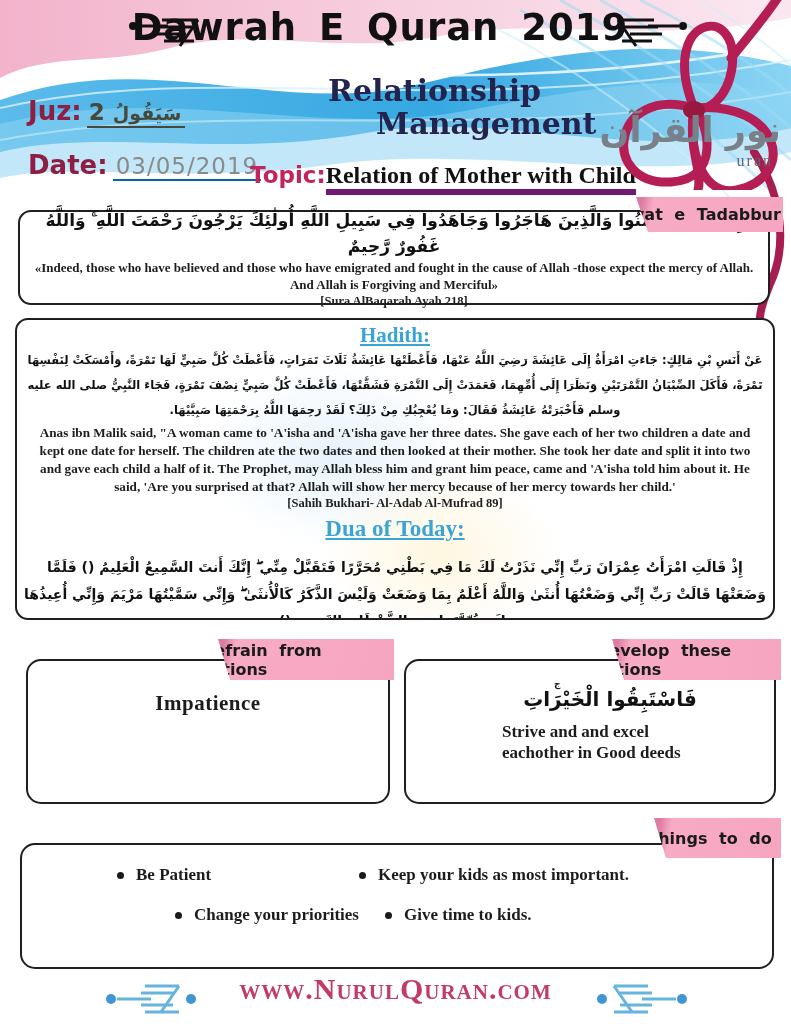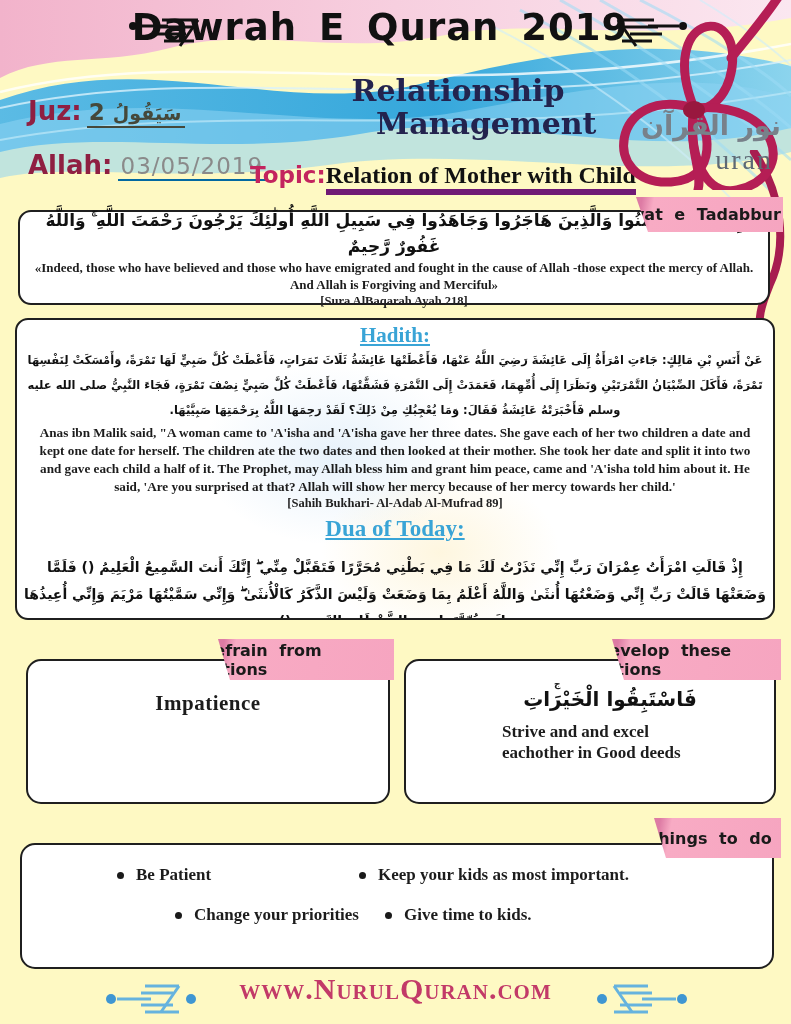--- a/index.html
+++ b/index.html
@@ -1,44 +1,44 @@
 <!DOCTYPE html>
 <html><head>
 <meta charset="utf-8">
 <style>
   html,body{margin:0;padding:0;background:#e8e8e8;}
-  .page{position:relative;width:791px;height:1024px;margin:0 auto;background:#fef9c3;
+  .page{position:relative;width:791px;height:1024px;margin:0 auto;background:#ffffff;
         overflow:hidden;font-family:"Liberation Serif",serif;color:#1c1c1c;}
 
   
   .hdr-bg{position:absolute;top:0;left:0;z-index:0;}
   .title{position:absolute;top:6px;left:70px;width:620px;text-align:center;z-index:3;
          font-family:"DejaVu Sans",sans-serif;font-weight:bold;font-size:37px;
          letter-spacing:1px;word-spacing:8px;color:#111;}
   .hdr-arrow{position:absolute;z-index:3;}
   .rel-title{position:absolute;left:328px;top:74px;z-index:3;width:260px;
              font-family:"DejaVu Serif",serif;font-weight:600;font-size:30px;
-             color:#23234e;line-height:33px;text-align:center;}
+             color:#23234e;line-height:33px;}
   .rel-title .l2{display:block;margin-left:48px;}
   .juz{position:absolute;left:28px;top:96px;z-index:3;font-family:"DejaVu Sans",sans-serif;}
   .juz .lbl{font-weight:bold;font-size:26px;color:#8f1f42;}
   .juz .val{font-weight:bold;font-size:23px;color:#45483a;border-bottom:2px solid #45483a;padding:0 4px 1px 2px;}
   .juz .ar{font-size:19px;font-family:"DejaVu Sans",sans-serif;text-align:right;}
   .date{position:absolute;left:28px;top:150px;z-index:3;font-family:"DejaVu Sans",sans-serif;}
   .date .lbl{font-weight:bold;font-size:26px;color:#8f1f42;}
   .date .val{font-size:23px;color:#8a8a8a;border-bottom:2px solid #0369a1;letter-spacing:1px;padding:0 3px;}
   .topic{position:absolute;left:250px;top:162px;z-index:3;white-space:nowrap;}
   .topic .lbl{font-family:"DejaVu Sans",sans-serif;font-weight:bold;font-size:23px;color:#c3245e;}
   .topic .val{font-family:"Liberation Serif",serif;font-weight:bold;font-size:24px;color:#111;
               border-bottom:6px solid #701a75;padding-bottom:1px;}
   .logo{position:absolute;right:0;top:0;width:200px;height:190px;z-index:4;}
   .logo-ar{position:absolute;right:10px;top:110px;font-family:"DejaVu Sans",sans-serif;
-           font-weight:bold;font-size:27px;color:#78818a;direction:rtl;}
-  .logo-lat{position:absolute;right:18px;top:144px;font-family:"Liberation Serif",serif;
-            font-size:28px;color:#5e6974;letter-spacing:2px;}
+           font-weight:bold;font-size:35px;color:#78818a;direction:rtl;}
+  .logo-lat{position:absolute;right:18px;top:152px;font-family:"Liberation Serif",serif;
+            font-size:16px;color:#5e6974;letter-spacing:2px;}
   .tail{position:absolute;left:742px;top:150px;z-index:2;}
 
   
   .badge{position:absolute;z-index:5;display:flex;align-items:center;justify-content:center;
          font-family:"DejaVu Sans",sans-serif;font-weight:bold;font-size:16px;color:#1a1a1a;
          word-spacing:6px;background:linear-gradient(100deg,#dd7ba4 0px,#dd7ba4 22px,#f8abc4 34px,#f6a5c0 100%);
          clip-path:polygon(16px 0,100% 0,100% 100%,28px 100%);
          filter:drop-shadow(0 2px 2px rgba(0,0,0,.25));}
   .badge-ayat {left:620px;top:197px;width:163px;height:35px;}
   .badge-refrain{left:202px;top:639px;width:192px;height:41px;}
@@ -179,21 +179,21 @@
     <span class="l2">Management</span>
   </div>
 
   <div class="juz">
     <span class="lbl">Juz:</span>
     <span class="val"><span>2</span>
       <span class="ar">سَيَقُولُ</span></span>
   </div>
 
   <div class="date">
-    <span class="lbl">Allah:</span>
+    <span class="lbl">Date:</span>
     <span class="val">03/05/2019</span>
   </div>
 
   <div class="topic">
     <span class="lbl">Topic:</span><span class="val">Relation of Mother with Child</span>
   </div>
 
   <div class="badge badge-ayat">Ayat e Tadabbur</div>
   <div class="box box-ayat">
     <div class="ayat-ar">إِنَّ الَّذِينَ ءَامَنُوا وَالَّذِينَ هَاجَرُوا وَجَاهَدُوا فِي سَبِيلِ اللَّهِ أُولَٰئِكَ يَرْجُونَ رَحْمَتَ اللَّهِ ۚ وَاللَّهُ غَفُورٌ رَّحِيمٌ</div>

